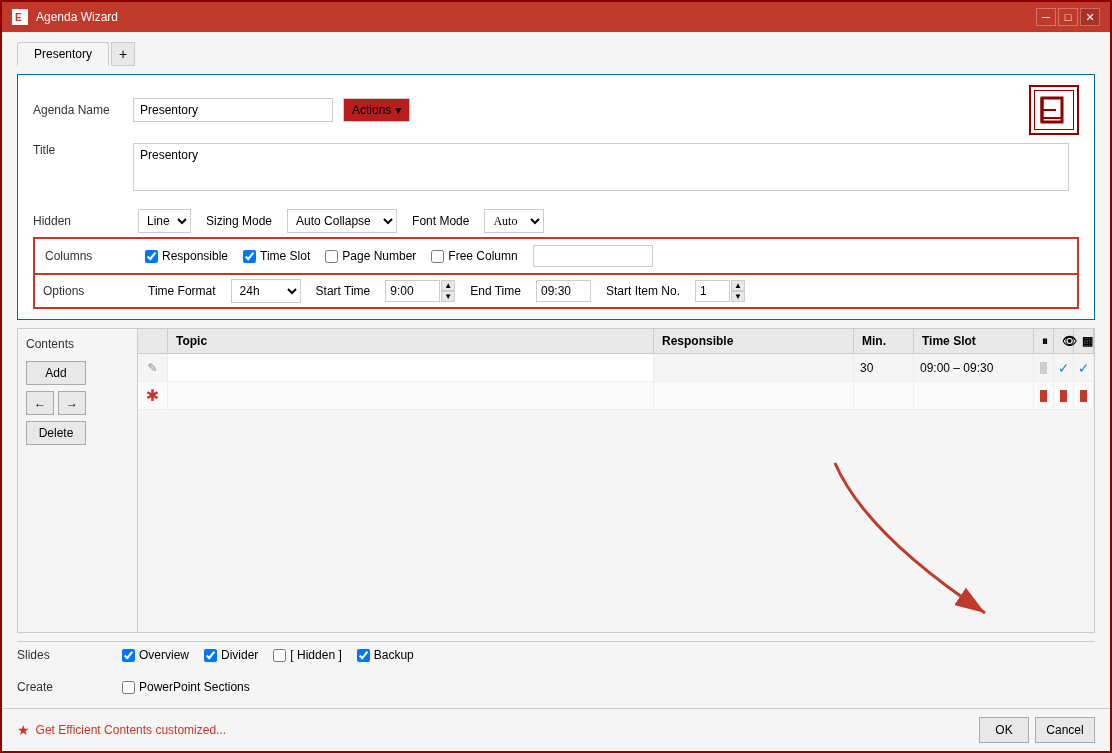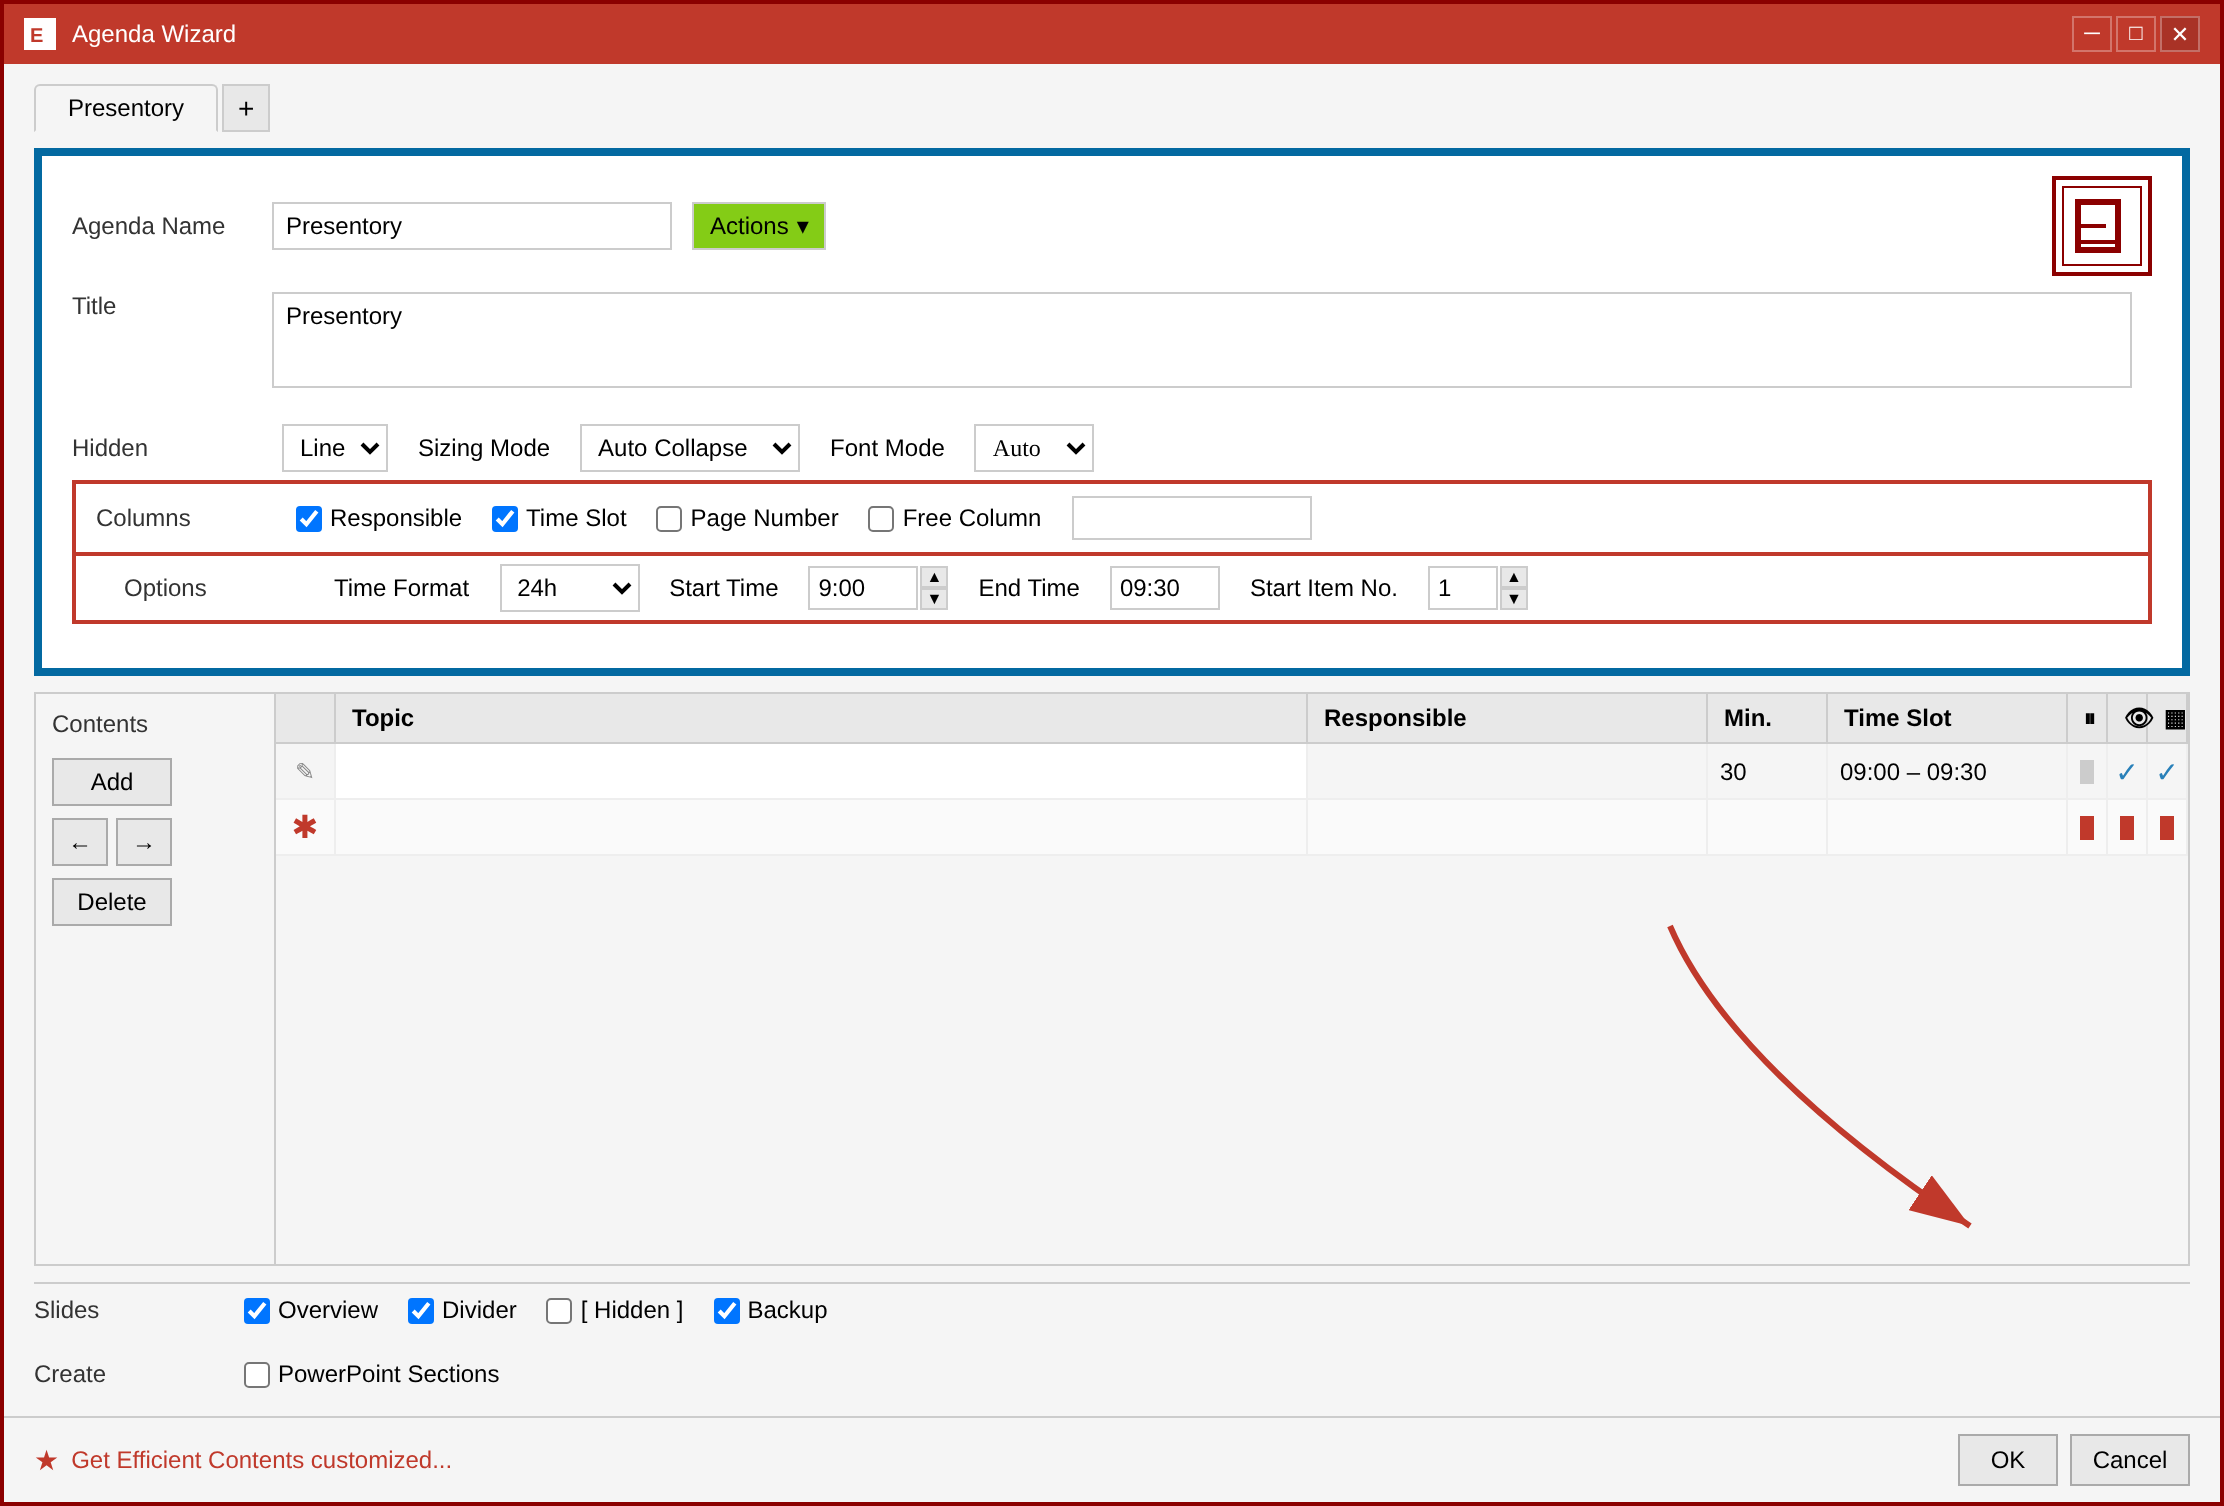--- a/index.html
+++ b/index.html
@@ -104,21 +104,21 @@
       border: 1px solid #ccc;
       display: flex;
       align-items: center;
       justify-content: center;
       cursor: pointer;
       font-size: 14px;
     }
 
     .form-section {
       background: white;
-      border: 4px solid #0369a1;
+      border: 1px solid #0369a1;
       padding: 10px 15px;
       flex-shrink: 0;
     }
 
     .form-row {
       display: flex;
       align-items: center;
       margin-bottom: 8px;
       gap: 10px;
     }
@@ -138,21 +138,21 @@
 
     .agenda-name-input {
       width: 200px;
     }
 
     .actions-btn {
       display: flex;
       align-items: center;
       gap: 4px;
       border: 1px solid #ccc;
-      background: #84cc16;
+      background: #b91c1c;
       padding: 3px 8px;
       cursor: pointer;
       font-size: 12px;
       height: 24px;
     }
 
     .logo-box {
       margin-left: auto;
       width: 50px;
       height: 50px;
@@ -213,22 +213,22 @@
     .free-col-input {
       width: 120px;
       height: 22px;
       border: 1px solid #ccc;
       padding: 2px 4px;
     }
 
     .options-row {
       border: 2px solid #c0392b;
       border-top: none;
-      padding: 4px 24px;
-      margin-bottom: 12px;
+      padding: 4px 8px;
+      margin-bottom: 0;
     }
 
     .options-inner {
       display: flex;
       align-items: center;
       gap: 15px;
     }
 
     .time-input {
       width: 55px;

